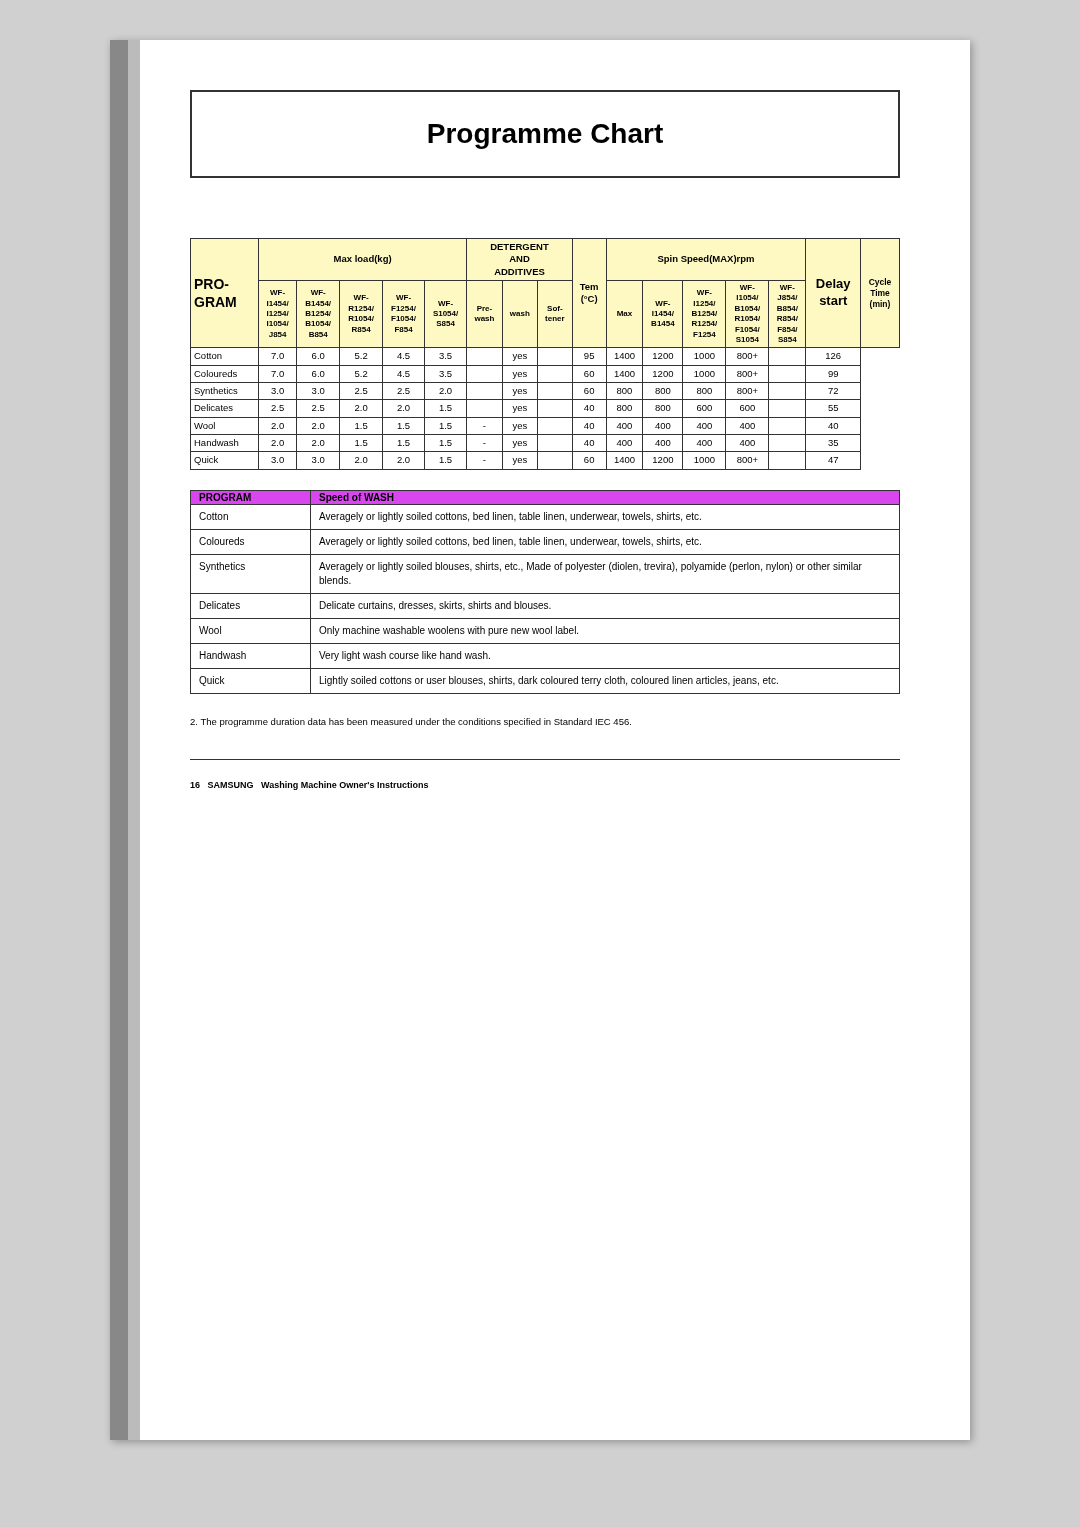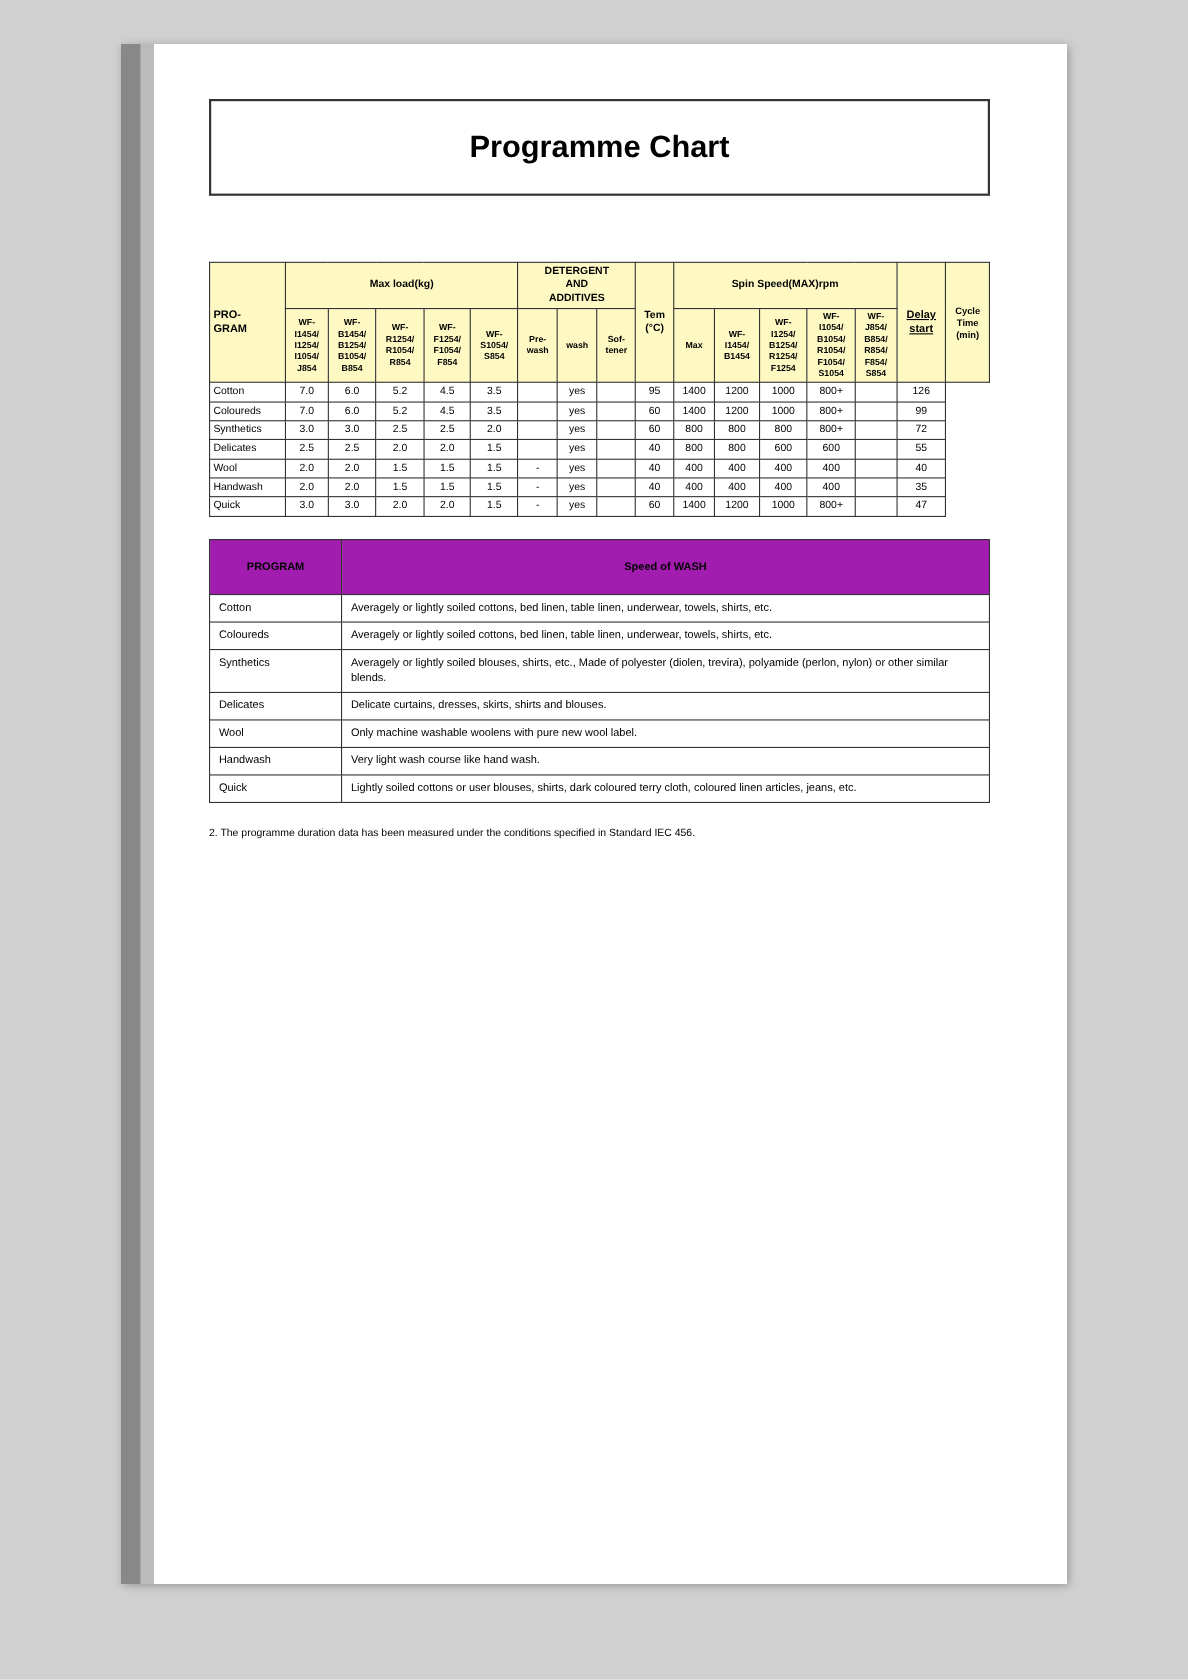--- a/index.html
+++ b/index.html
@@ -76,24 +76,24 @@
     }
 
     table.program-table {
       width: 100%;
       border-collapse: collapse;
       font-size: 10px;
       margin-bottom: 20px;
     }
     table.program-table th {
       border: 1px solid #333;
-      padding: 19px 8px;
+      padding: 1px 8px;
       font-weight: bold;
-      text-align: center;
-      background: #a21caf;
+      text-align: left;
+      background: #d946ef;
     }
     table.program-table td {
       border: 1px solid #333;
       padding: 5px 8px;
       vertical-align: top;
       line-height: 1.4;
     }
     table.program-table td.prog-name {
       font-weight: normal;
       width: 100px;
@@ -119,26 +119,26 @@
   <div class="left-bar-inner"></div>
 
   <div class="title-wrapper">
     <div class="title">Programme Chart</div>
   </div>
 
 
   <table class="main-table">
     <thead>
       <tr>
-        <th rowspan="2" style="text-align:left; font-size:10px;">PRO-<br>GRAM</th>
+        <th rowspan="2" style="text-align:left; font-size:14px;">PRO-<br>GRAM</th>
         <th colspan="5">Max load(kg)</th>
         <th colspan="3">DETERGENT<br>AND<br>ADDITIVES</th>
         <th rowspan="2">Tem<br>(°C)</th>
         <th colspan="5">Spin Speed(MAX)rpm</th>
-        <th rowspan="2" style="font-size:10px;text-decoration:underline;">Delay<br>start</th>
+        <th rowspan="2" style="font-size:13px;">Delay<br>start</th>
         <th rowspan="2" style="font-size:8.5px;">Cycle<br>Time<br>(min)</th>
       </tr>
       <tr>
         <th style="font-size:8px;">WF-<br>I1454/<br>I1254/<br>I1054/<br>J854</th>
         <th style="font-size:8px;">WF-<br>B1454/<br>B1254/<br>B1054/<br>B854</th>
         <th style="font-size:8px;">WF-<br>R1254/<br>R1054/<br>R854</th>
         <th style="font-size:8px;">WF-<br>F1254/<br>F1054/<br>F854</th>
         <th style="font-size:8px;">WF-<br>S1054/<br>S854</th>
         <th style="font-size:8px;">Pre-<br>wash</th>
         <th style="font-size:8px;">wash</th>
@@ -316,13 +316,20 @@
           <td class="prog-name">Quick</td>
           <td>Lightly soiled cottons or user blouses, shirts, dark coloured terry cloth, coloured linen articles, jeans, etc.</td>
         </tr>
       </tbody>
   </table>
 
   <div class="notes" id="notes-section">
       <p>2.  The programme duration data has been measured under the conditions specified in Standard IEC 456.</p>
     </div>
 
+  <div class="footer">
+    <span>16</span>
+    &nbsp;
+    <span style="font-weight:bold;">SAMSUNG</span>
+    &nbsp;
+    <span>Washing Machine Owner's Instructions</span>
+  </div>
 </div>
 
 </body></html>

